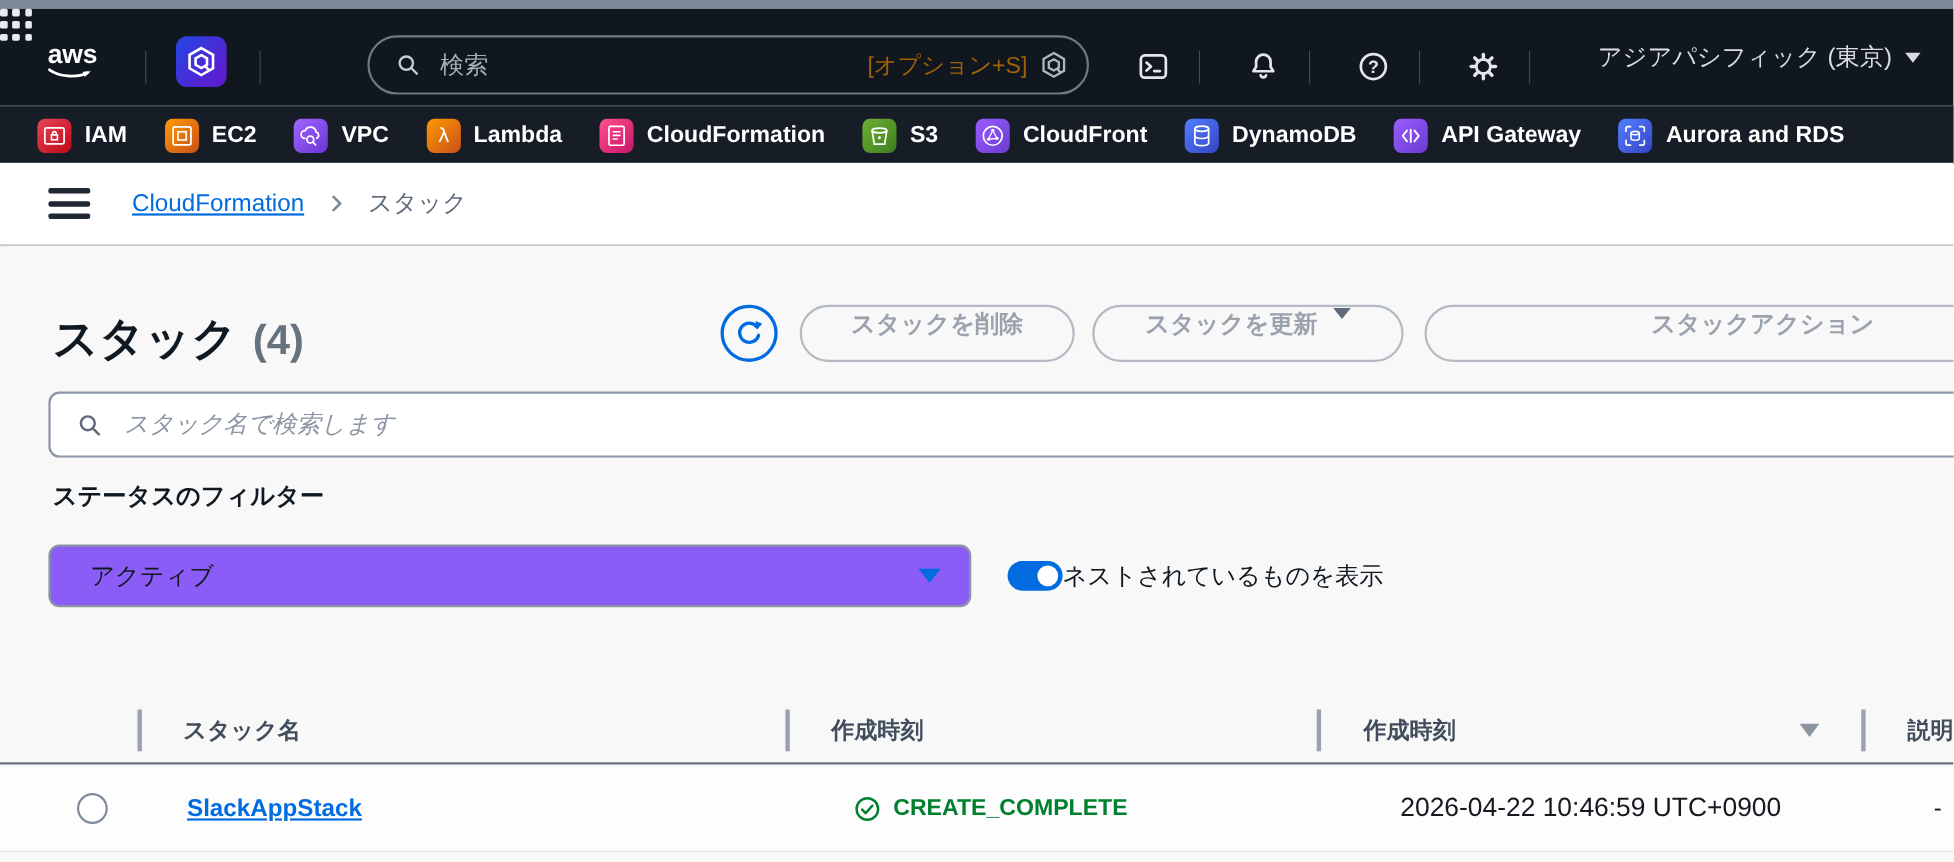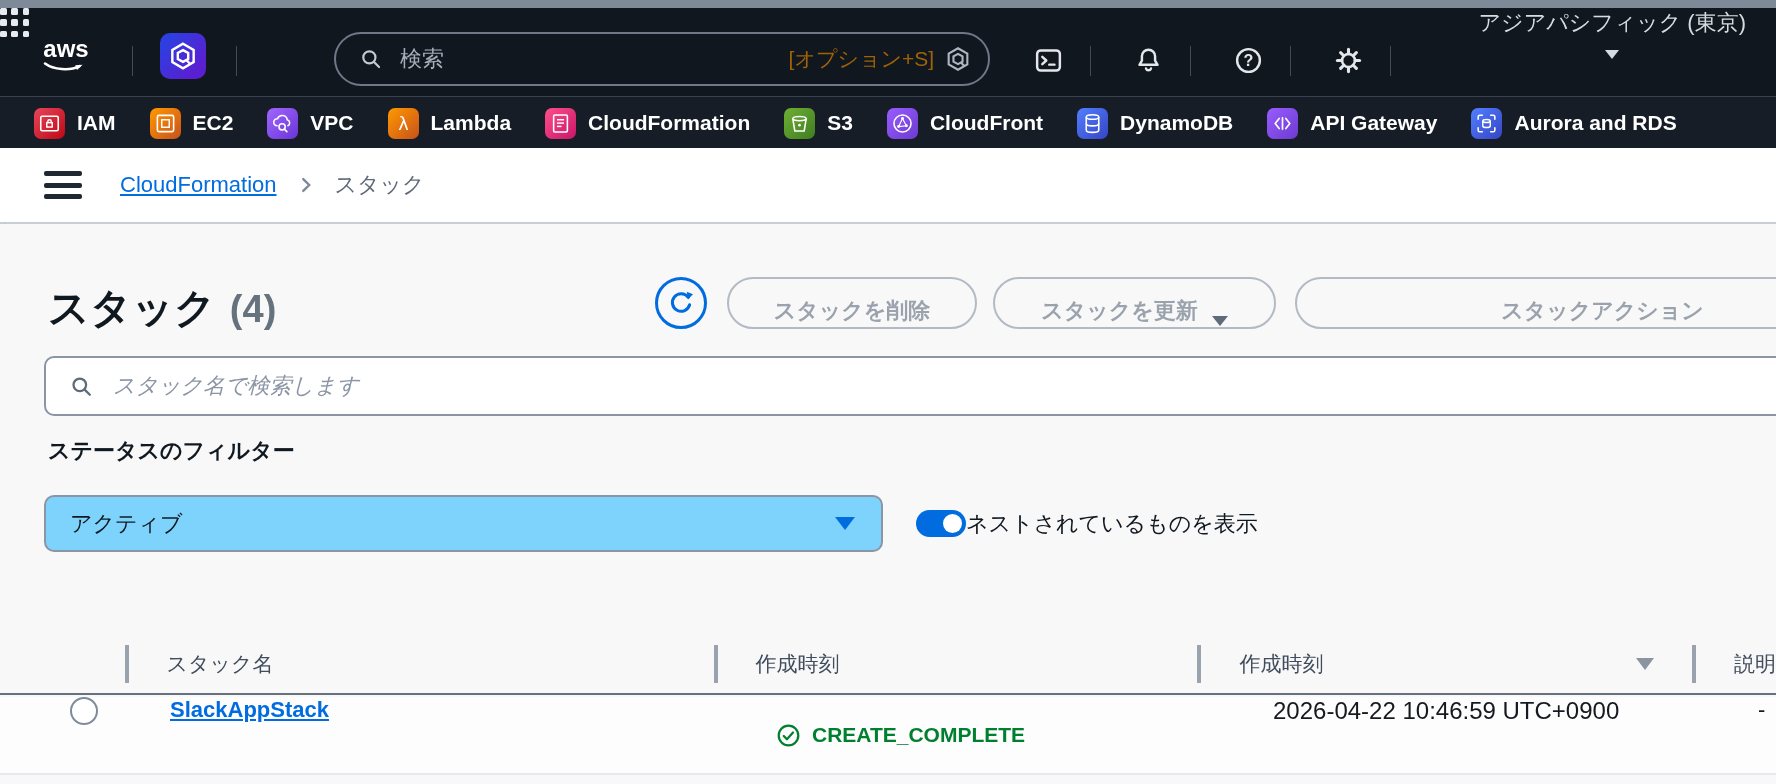--- a/index.html
+++ b/index.html
@@ -21,21 +21,21 @@
     border:2px solid #6e7887;border-radius:28px;display:flex;align-items:center;background:#11171e;}
   #topbar-search .mag{width:26px;height:26px;color:#c3cad2;margin-left:22px;flex:none;}
   #topbar-search input{flex:1;background:transparent;border:none;outline:none;color:#cfd6dd;
     font-size:22px;margin-left:14px;font-family:inherit;min-width:0;}
   #topbar-search input::placeholder{color:#a5aeb9;}
   #topbar-search .shortcut{color:#a16207;font-size:21px;margin-right:10px;white-space:nowrap;}
   #topbar-search .qmini{width:28px;height:28px;color:#aeb6c0;margin-right:16px;flex:none;}
   .tb-iconbtn{width:40px;height:40px;top:32px;cursor:pointer;}
   .tb-iconbtn svg{width:31px;height:31px;}
   #region-switcher{position:absolute;right:30px;top:0;height:88px;display:flex;align-items:center;gap:12px;
-    color:#d7dce2;font-size:22px;cursor:pointer;white-space:nowrap;flex-direction:column;}
+    color:#d7dce2;font-size:22px;cursor:pointer;white-space:nowrap;}
   .caret{display:inline-block;width:0;height:0;border-left:8px solid transparent;border-right:8px solid transparent;border-top:10px solid currentColor;}
   .caret.small{border-left-width:7px;border-right-width:7px;border-top-width:9px;}
   
   #services-bar{position:absolute;left:0;top:96px;width:1776px;height:52px;background:#161d26;
     border-top:1px solid #39424e;display:flex;align-items:center;padding-left:34px;gap:34px;overflow:hidden;}
   .svc{display:flex;align-items:center;gap:12px;cursor:pointer;flex:none;}
   .svc .svc-icon{width:31px;height:31px;border-radius:7px;display:flex;align-items:center;justify-content:center;}
   .svc .svc-icon svg{width:25px;height:25px;}
   .svc .svc-label{color:#fff;font-size:21px;font-weight:600;white-space:nowrap;}
   
@@ -50,49 +50,49 @@
   #breadcrumb .bc-current{color:#5f6b7a;font-weight:500;}
   
   #content{position:absolute;left:0;top:224px;width:1776px;height:560px;background:#f8f8f9;}
   #page-title-row{position:absolute;left:48px;top:57px;display:flex;align-items:baseline;gap:14px;}
   #page-title{font-size:41px;font-weight:700;color:#101820;}
   #page-count{font-size:38px;font-weight:600;color:#66737f;}
   #refresh-btn{position:absolute;left:655px;top:53px;width:52px;height:52px;border-radius:50%;
     border:3px solid #006ce0;box-sizing:border-box;background:transparent;display:flex;align-items:center;justify-content:center;color:#006ce0;cursor:pointer;}
   #refresh-btn svg{width:30px;height:30px;}
   .pill-btn{position:absolute;top:53px;height:52px;border:2px solid #b3bac4;border-radius:26px;background:transparent;
-    box-sizing:border-box;display:flex;align-items:flex-end;justify-content:center;gap:14px;
+    box-sizing:border-box;display:flex;align-items:flex-start;justify-content:center;gap:14px;
     color:#9aa3ad;font-size:22px;font-weight:600;font-family:inherit;cursor:pointer;white-space:nowrap;}
   .pill-btn .caret{color:#5f6b7a;}
   
   #stack-search{position:absolute;left:44px;top:132px;width:1790px;height:60px;box-sizing:border-box;
     background:#fff;border:2px solid #8b95a5;border-radius:10px;display:flex;align-items:center;}
   #stack-search .mag{width:27px;height:27px;color:#5f6b7a;margin-left:22px;flex:none;}
   #stack-search input{flex:1;border:none;outline:none;background:transparent;font-size:22px;color:#101820;
     margin-left:16px;font-family:inherit;font-style:italic;}
   #stack-search input::placeholder{color:#8b95a5;}
   #status-filter-label{position:absolute;left:48px;top:212px;font-size:22px;font-weight:700;color:#101820;}
-  #status-filter{position:absolute;left:44px;top:271px;width:839px;height:57px;box-sizing:border-box;background:#7dd3fc;
-    border:2px solid #8b95a5;border-radius:10px;display:flex;align-items:center;cursor:pointer;}
+  #status-filter{position:absolute;left:44px;top:271px;width:839px;height:57px;box-sizing:border-box;background:#8b5cf6;
+    border:2px solid #8b95a5;border-radius:10px;display:flex;align-items:center;cursor:pointer;padding-left:12px;}
   #status-filter .value{margin-left:24px;font-size:22px;color:#101820;}
   #status-filter .dd-caret{position:absolute;right:26px;color:#006ce0;border-left-width:10px;border-right-width:10px;border-top-width:13px;}
   #nested-toggle-group{position:absolute;left:916px;top:271px;height:57px;display:flex;align-items:center;}
   #nested-toggle{width:50px;height:27px;border-radius:14px;background:#006ce0;position:relative;cursor:pointer;flex:none;}
   #nested-toggle .knob{position:absolute;right:4px;top:4px;width:19px;height:19px;border-radius:50%;background:#fff;}
   #nested-toggle-label{font-size:22px;color:#101820;white-space:nowrap;}
   
   #table-header-row{position:absolute;left:0;top:411px;width:1776px;height:60px;display:flex;
     border-bottom:2px solid #68727f;box-sizing:border-box;}
-  .th{position:relative;display:flex;align-items:center;font-size:21px;font-weight:400;color:#414d5c;box-sizing:border-box;cursor:pointer;}
+  .th{position:relative;display:flex;align-items:center;font-size:21px;font-weight:700;color:#414d5c;box-sizing:border-box;cursor:pointer;}
   .th .col-divider{position:absolute;left:0;top:10px;width:4px;height:38px;background:#9aa2ad;}
   .th .label{margin-left:42px;white-space:nowrap;}
   .th .sort-caret{position:absolute;right:38px;color:#8b949f;border-left-width:9px;border-right-width:9px;border-top-width:12px;}
   #table-body{position:absolute;left:0;top:473px;width:1776px;}
   .tr{position:relative;width:1776px;height:78px;display:flex;background:#fdfdfe;border-bottom:2px solid #e6e9ed;box-sizing:border-box;}
-  .td{display:flex;box-sizing:border-box;overflow:hidden;}
+  .td{display:flex;align-items:center;box-sizing:border-box;overflow:hidden;}
   .radio{margin-left:70px;width:28px;height:28px;border-radius:50%;border:2px solid #7f8b9a;background:#fff;box-sizing:border-box;cursor:pointer;flex:none;}
   .stack-link{margin-left:42px;font-size:22px;font-weight:700;color:#006ce0;text-decoration:underline;cursor:pointer;white-space:nowrap;}
   .status-cell{margin-left:42px;display:flex;align-items:center;gap:10px;color:#00802f;font-size:21px;font-weight:600;white-space:nowrap;}
   .status-cell svg{width:27px;height:27px;flex:none;}
   .created-cell{margin-left:43px;font-size:24px;color:#16191f;white-space:nowrap;}
   .desc-cell{margin-left:20px;font-size:22px;color:#16191f;}
 </style>
 </head>
 <body>
 

